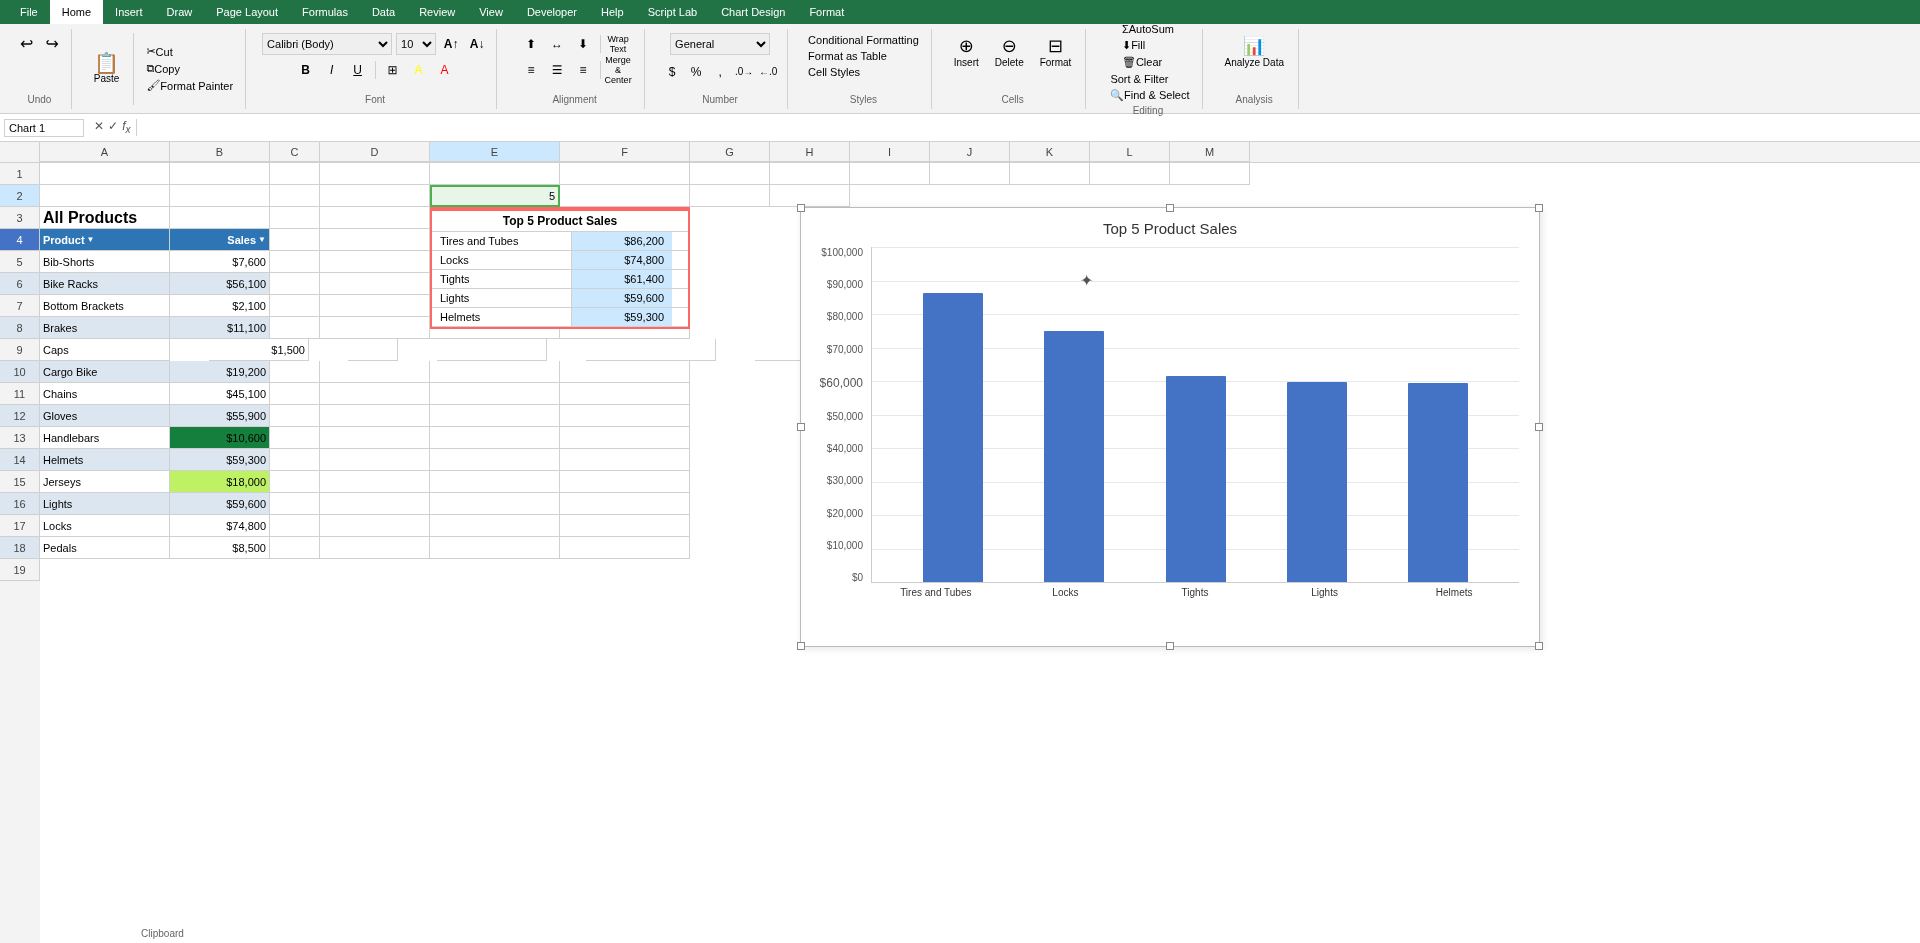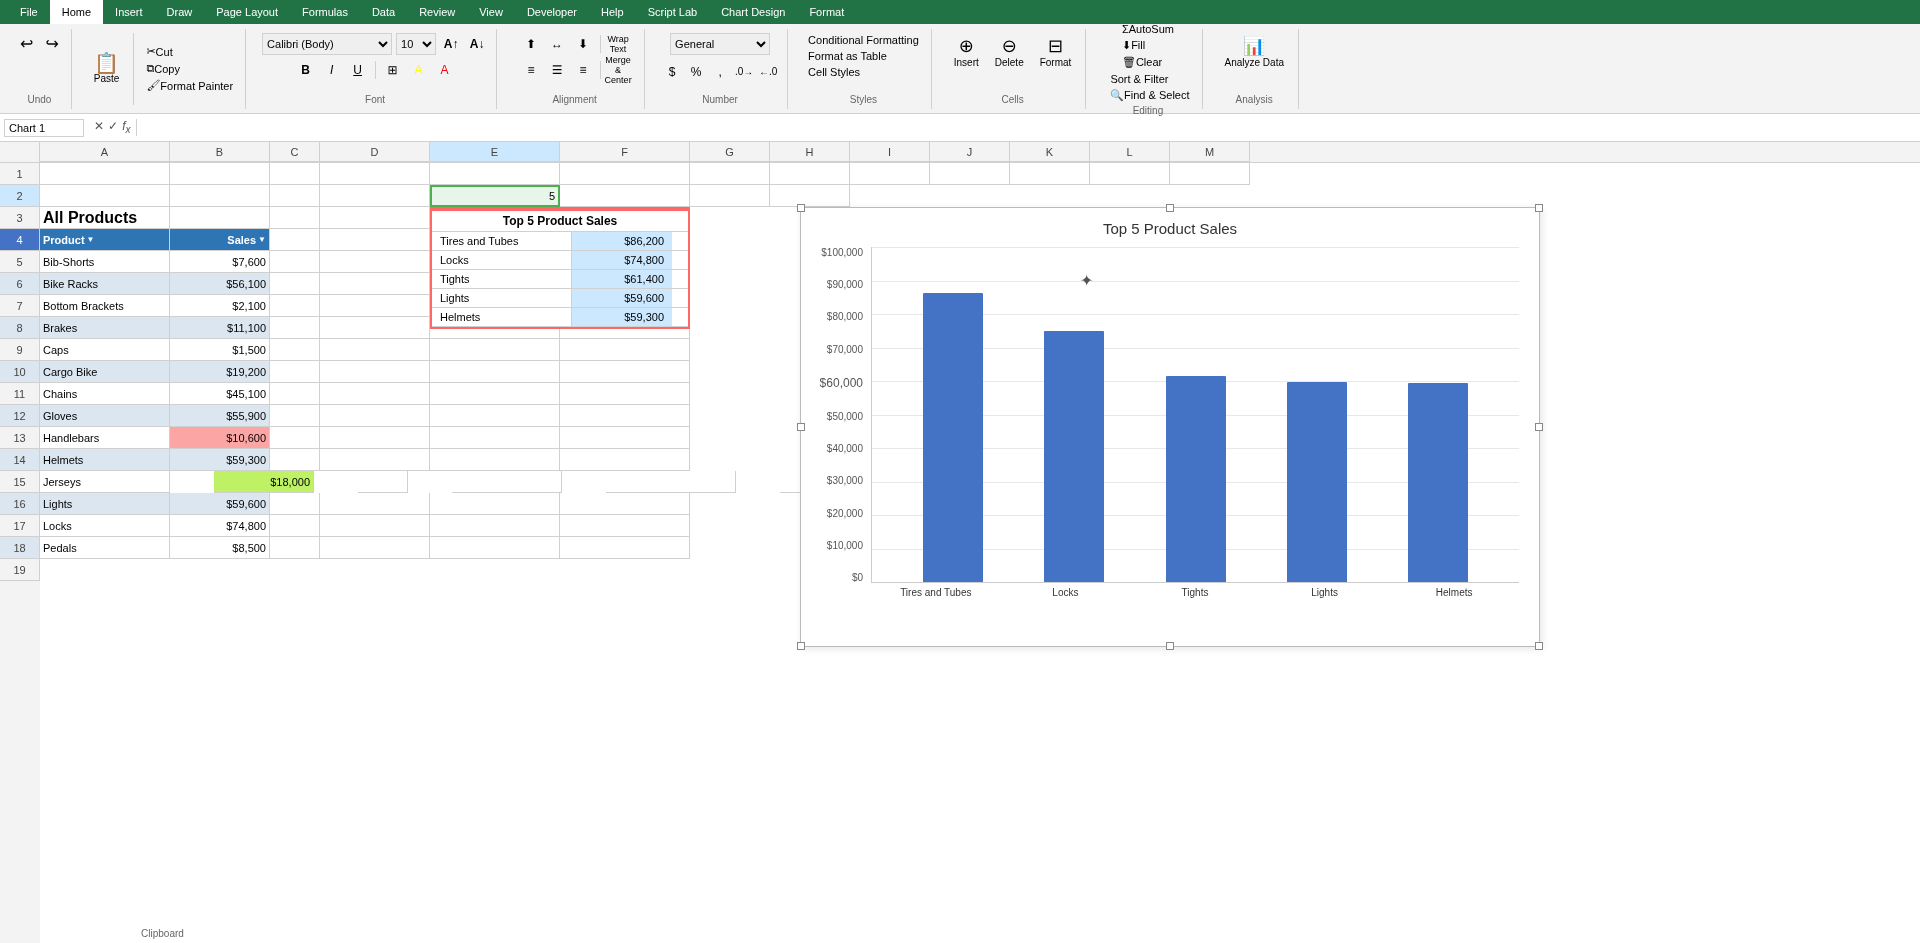--- a/index.html
+++ b/index.html
@@ -336,21 +336,21 @@
     <div class="cell" style="width:130px;"></div>
   </div>
           <div style="display: flex;">
     <div class="cell" style="width:130px;background:#dce6f1;">Brakes</div>
     <div class="cell number" style="width:100px;background:#dce6f1;">$11,100</div>
     <div class="cell" style="width:50px;"></div>
     <div class="cell" style="width:110px;"></div>
     <div class="cell" style="width:130px;"></div>
     <div class="cell" style="width:130px;"></div>
   </div>
-          <div style="display: flex;">
+          <div style="display: flex; gap: 39px;">
     <div class="cell" style="width:130px;background:#fff;">Caps</div>
     <div class="cell number" style="width:100px;background:#fff;">$1,500</div>
     <div class="cell" style="width:50px;"></div>
     <div class="cell" style="width:110px;"></div>
     <div class="cell" style="width:130px;"></div>
     <div class="cell" style="width:130px;"></div>
   </div>
           <div style="display: flex;">
     <div class="cell" style="width:130px;background:#dce6f1;">Cargo Bike</div>
     <div class="cell number" style="width:100px;background:#dce6f1;">$19,200</div>
@@ -370,35 +370,35 @@
           <div style="display: flex;">
     <div class="cell" style="width:130px;background:#dce6f1;">Gloves</div>
     <div class="cell number" style="width:100px;background:#dce6f1;">$55,900</div>
     <div class="cell" style="width:50px;"></div>
     <div class="cell" style="width:110px;"></div>
     <div class="cell" style="width:130px;"></div>
     <div class="cell" style="width:130px;"></div>
   </div>
           <div style="display: flex;">
     <div class="cell" style="width:130px;background:#fff;">Handlebars</div>
-    <div class="cell number" style="width:100px;background:#fca5a5;">$10,600</div>
+    <div class="cell number" style="width:100px;background:#15803d;">$10,600</div>
     <div class="cell" style="width:50px;"></div>
     <div class="cell" style="width:110px;"></div>
     <div class="cell" style="width:130px;"></div>
     <div class="cell" style="width:130px;"></div>
   </div>
           <div style="display: flex;">
     <div class="cell" style="width:130px;background:#dce6f1;">Helmets</div>
     <div class="cell number" style="width:100px;background:#dce6f1;">$59,300</div>
     <div class="cell" style="width:50px;"></div>
     <div class="cell" style="width:110px;"></div>
     <div class="cell" style="width:130px;"></div>
     <div class="cell" style="width:130px;"></div>
   </div>
-          <div style="display: flex; gap: 44px;">
+          <div style="display: flex;">
     <div class="cell" style="width:130px;background:#fff;">Jerseys</div>
     <div class="cell number" style="width:100px;background:#bef264;">$18,000</div>
     <div class="cell" style="width:50px;"></div>
     <div class="cell" style="width:110px;"></div>
     <div class="cell" style="width:130px;"></div>
     <div class="cell" style="width:130px;"></div>
   </div>
           <div style="display: flex;">
     <div class="cell" style="width:130px;background:#dce6f1;">Lights</div>
     <div class="cell number" style="width:100px;background:#dce6f1;">$59,600</div>

